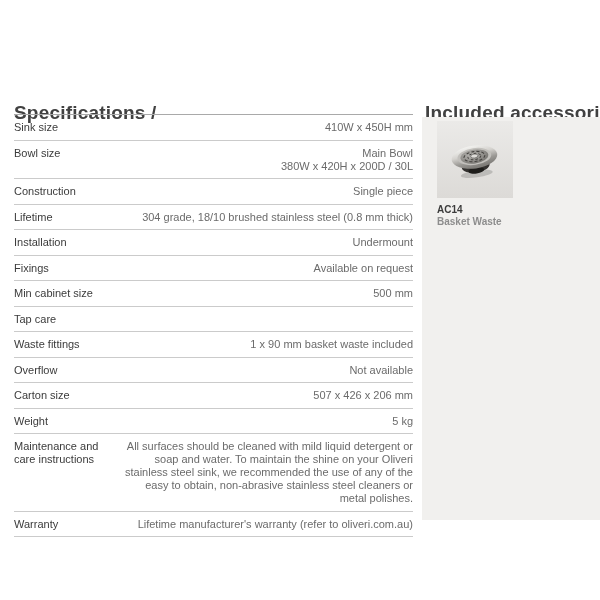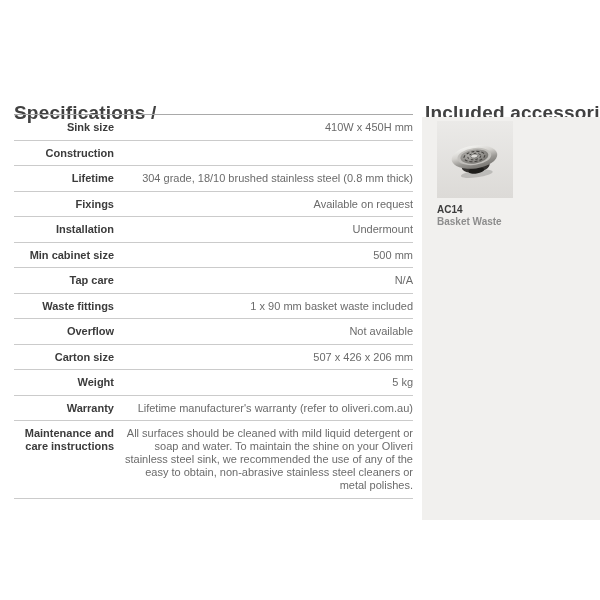--- a/index.html
+++ b/index.html
@@ -39,23 +39,22 @@
     display: flex;
     border-bottom: 1px solid #cbcbcb;
     padding: 6px 0 5.5px 0;
   }
   .spec-label {
     width: 100px;
     flex: 0 0 100px;
     margin-right: 8px;
     font-size: 11px;
     line-height: 13px;
-    font-weight: 700;
+    font-weight: 400;
     color: #3b3b3b;
-    text-align: right;
   }
   .spec-value {
     flex: 1;
     font-size: 11px;
     line-height: 13px;
     color: #6b6b6b;
     white-space: pre-line;
     text-align: right;
   }
 
@@ -99,65 +98,70 @@
 <div id="page">
 
   <h2 id="spec-heading" class="section-heading">Specifications /</h2>
 
   <div id="spec-table">
     <div class="spec-row">
       <div class="spec-label">Sink size</div>
       <div class="spec-value">410W x 450H mm</div>
     </div>
     <div class="spec-row">
+      <div class="spec-label">Bowl size</div>
+      <div class="spec-value">Main Bowl
+380W x 420H x 200D / 30L</div>
+    </div>
+    <div class="spec-row">
       <div class="spec-label">Construction</div>
+      <div class="spec-value">Single piece</div>
     </div>
     <div class="spec-row">
       <div class="spec-label">Lifetime</div>
       <div class="spec-value">304 grade, 18/10 brushed stainless steel (0.8 mm thick)</div>
     </div>
     <div class="spec-row">
+      <div class="spec-label">Installation</div>
+      <div class="spec-value">Undermount</div>
+    </div>
+    <div class="spec-row">
       <div class="spec-label">Fixings</div>
       <div class="spec-value">Available on request</div>
     </div>
     <div class="spec-row">
-      <div class="spec-label">Installation</div>
-      <div class="spec-value">Undermount</div>
-    </div>
-    <div class="spec-row">
       <div class="spec-label">Min cabinet size</div>
       <div class="spec-value">500 mm</div>
     </div>
     <div class="spec-row">
       <div class="spec-label">Tap care</div>
-      <div class="spec-value">N/A</div>
     </div>
     <div class="spec-row">
       <div class="spec-label">Waste fittings</div>
       <div class="spec-value">1 x 90 mm basket waste included</div>
     </div>
     <div class="spec-row">
       <div class="spec-label">Overflow</div>
       <div class="spec-value">Not available</div>
     </div>
     <div class="spec-row">
       <div class="spec-label">Carton size</div>
       <div class="spec-value">507 x 426 x 206 mm</div>
     </div>
     <div class="spec-row">
       <div class="spec-label">Weight</div>
       <div class="spec-value">5 kg</div>
     </div>
     <div class="spec-row">
+      <div class="spec-label">Maintenance and care instructions</div>
+      <div class="spec-value">All surfaces should be cleaned with mild liquid detergent or soap and water. To maintain the shine on your Oliveri stainless steel sink, we recommended the use of any of the easy to obtain, non-abrasive stainless steel cleaners or metal polishes.</div>
+    </div>
+    <div class="spec-row">
       <div class="spec-label">Warranty</div>
       <div class="spec-value">Lifetime manufacturer's warranty (refer to oliveri.com.au)</div>
-    </div>
-    <div class="spec-row">
-      <div class="spec-label">Maintenance and care instructions</div>
-      <div class="spec-value">All surfaces should be cleaned with mild liquid detergent or soap and water. To maintain the shine on your Oliveri stainless steel sink, we recommended the use of any of the easy to obtain, non-abrasive stainless steel cleaners or metal polishes.</div>
     </div>
   </div>
 
   <h2 id="acc-heading" class="section-heading">Included accessories /</h2>
 
   <div id="acc-panel">
     <div class="acc-item">
       <svg class="acc-photo" viewBox="0 0 76 77" width="76" height="77" xmlns="http://www.w3.org/2000/svg">
         <defs>
           <linearGradient id="tilebg" x1="0" y1="0" x2="0" y2="1">

